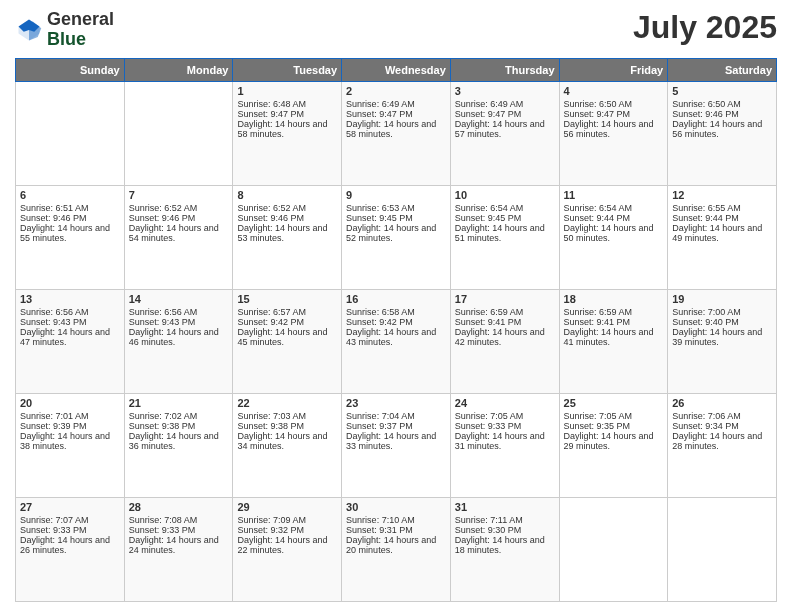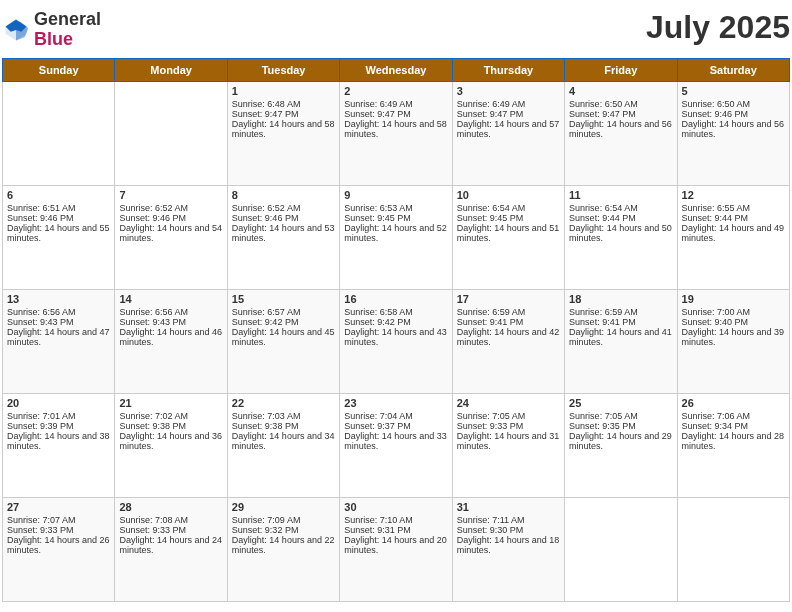--- a/index.html
+++ b/index.html
@@ -6,42 +6,42 @@
     body {
       width: 792px;
       height: 612px;
       font-family: Arial, sans-serif;
       background: #fff;
       overflow: hidden;
     }
     .page {
       width: 792px;
       height: 612px;
-      padding: 10px 2px;
+      padding: 10px 15px;
       display: flex;
       flex-direction: column;
     }
     .header {
       display: flex;
       justify-content: space-between;
       align-items: flex-start;
       margin-bottom: 8px;
     }
     .logo {
       display: flex;
       align-items: center;
       gap: 4px;
     }
     .logo-text {
       font-size: 18px;
       font-weight: bold;
       line-height: 1.1;
     }
     .logo-general { color: #333; }
-    .logo-blue { color: #be185d; }
+    .logo-blue { color: #14532d; }
     .logo-icon {
       width: 28px;
       height: 28px;
     }
     .title-block {
     }
     .month-title {
       font-size: 32px;
       font-weight: bold;
       color: #333;
@@ -52,26 +52,26 @@
       color: #555;
     }
     .calendar {
       flex: 1;
       border: 1px solid #ccc;
       border-collapse: collapse;
       width: 100%;
       table-layout: fixed;
     }
     .calendar th {
-      background-color: #a16207;
+      background-color: #737373;
       color: #fff;
       font-size: 11px;
       font-weight: bold;
       padding: 5px 4px;
-      text-align: center;
+      text-align: right;
       border: 1px solid #1565c0;
     }
     .calendar td {
       border: 1px solid #ccc;
       vertical-align: top;
       padding: 3px 4px;
       font-size: 9px;
       color: #333;
       background: #fff;
     }

